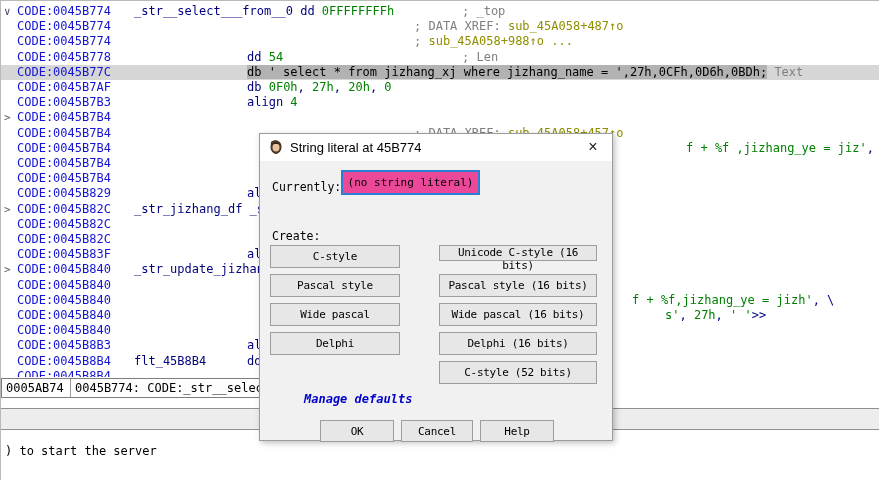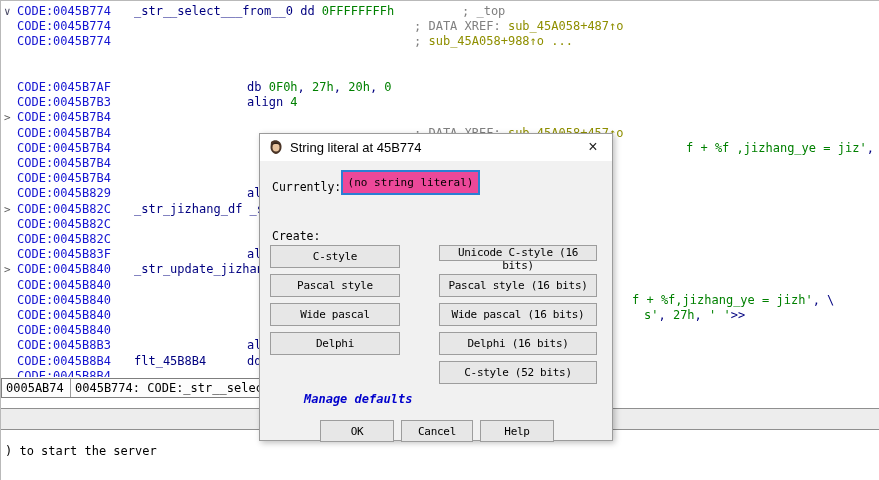--- a/index.html
+++ b/index.html
@@ -52,36 +52,38 @@
 </style>
 </head>
 <body>
 
 <div class="screen">
 
   <div class="code-view" id="asm">
       <div class="asm-row" style="top: 3px;"><span class="gut exp">∨</span><span class="addr">CODE:0045B774</span><span class="part" style="left: 115px;"><span class="c-name">_str__select___from__0 </span><span class="c-kw">dd </span><span class="c-num">0FFFFFFFFh</span></span><span class="part" style="left: 443px;"><span class="c-com">; _top</span></span></div>
       <div class="asm-row" style="top: 18.2px;"><span class="addr">CODE:0045B774</span><span class="part" style="left: 395px;"><span class="c-com">; DATA XREF: </span><span class="c-xref">sub_45A058+487↑o</span></span></div>
       <div class="asm-row" style="top: 33.4px;"><span class="addr">CODE:0045B774</span><span class="part" style="left: 395px;"><span class="c-com">; </span><span class="c-xref">sub_45A058+988↑o ...</span></span></div>
+      <div class="asm-row" style="top: 48.6px;"><span class="addr">CODE:0045B778</span><span class="part" style="left: 228px;"><span class="c-kw">dd </span><span class="c-num">54</span></span><span class="part" style="left: 443px;"><span class="c-com">; Len</span></span></div>
+      <div class="asm-row hl" style="top: 63.8px;"><span class="addr">CODE:0045B77C</span><span class="part" style="left: 228px;"><span class="c-sel">db ' select * from jizhang_xj where jizhang_name = ',27h,0CFh,0D6h,0BDh;</span><span class="c-com"> Text</span></span></div>
       <div class="asm-row" style="top: 79px;"><span class="addr">CODE:0045B7AF</span><span class="part" style="left: 228px;"><span class="c-kw">db </span><span class="c-num">0F0h</span><span class="c-kw">, </span><span class="c-num">27h</span><span class="c-kw">, </span><span class="c-num">20h</span><span class="c-kw">, </span><span class="c-num">0</span></span></div>
       <div class="asm-row" style="top: 94.2px;"><span class="addr">CODE:0045B7B3</span><span class="part" style="left: 228px;"><span class="c-kw">align </span><span class="c-num">4</span></span></div>
       <div class="asm-row" style="top: 109.4px;"><span class="gut col">&gt;</span><span class="addr">CODE:0045B7B4</span></div>
       <div class="asm-row" style="top: 124.6px;"><span class="addr">CODE:0045B7B4</span><span class="part" style="left: 395px;"><span class="c-com">; DATA XREF: </span><span class="c-xref">sub_45A058+457↑o</span></span></div>
       <div class="asm-row" style="top: 139.8px;"><span class="addr">CODE:0045B7B4</span><span class="part" style="left: 634px; padding-left: 33px;"><span class="c-str">f + %f ,jizhang_ye = jiz'</span><span class="c-kw">, \</span></span></div>
       <div class="asm-row" style="top: 155px;"><span class="addr">CODE:0045B7B4</span></div>
       <div class="asm-row" style="top: 170.2px;"><span class="addr">CODE:0045B7B4</span></div>
       <div class="asm-row" style="top: 185.4px;"><span class="addr">CODE:0045B829</span><span class="part" style="left: 228px;"><span class="c-kw">align </span><span class="c-num">4</span></span></div>
       <div class="asm-row" style="top: 200.6px;"><span class="gut col">&gt;</span><span class="addr">CODE:0045B82C</span><span class="part" style="left: 115px;"><span class="c-name">_str_jizhang_df </span><span class="c-kw">_strings &lt;</span></span></div>
       <div class="asm-row" style="top: 215.8px;"><span class="addr">CODE:0045B82C</span></div>
       <div class="asm-row" style="top: 231px;"><span class="addr">CODE:0045B82C</span></div>
       <div class="asm-row" style="top: 246.2px;"><span class="addr">CODE:0045B83F</span><span class="part" style="left: 228px;"><span class="c-kw">align </span><span class="c-num">4</span></span></div>
       <div class="asm-row" style="top: 261.4px;"><span class="gut col">&gt;</span><span class="addr">CODE:0045B840</span><span class="part" style="left: 115px;"><span class="c-name">_str_update_jizhang_</span></span></div>
       <div class="asm-row" style="top: 276.6px;"><span class="addr">CODE:0045B840</span></div>
       <div class="asm-row" style="top: 291.8px;"><span class="addr">CODE:0045B840</span><span class="part" style="left: 613px;"><span class="c-str">f + %f,jizhang_ye = jizh'</span><span class="c-kw">, \</span></span></div>
-      <div class="asm-row" style="top: 307px;"><span class="addr">CODE:0045B840</span><span class="part" style="left: 625px;"><span class="c-str">s'</span><span class="c-kw">, </span><span class="c-num">27h</span><span class="c-kw">, </span><span class="c-str">' '</span><span class="c-kw">&gt;&gt;</span></span></div>
+      <div class="asm-row" style="top: 307px;"><span class="addr">CODE:0045B840</span><span class="part" style="left: 646px;"><span class="c-str">s'</span><span class="c-kw">, </span><span class="c-num">27h</span><span class="c-kw">, </span><span class="c-str">' '</span><span class="c-kw">&gt;&gt;</span></span></div>
       <div class="asm-row" style="top: 322.2px;"><span class="addr">CODE:0045B840</span></div>
       <div class="asm-row" style="top: 337.4px;"><span class="addr">CODE:0045B8B3</span><span class="part" style="left: 228px;"><span class="c-kw">align </span><span class="c-num">4</span></span></div>
       <div class="asm-row" style="top: 352.6px;"><span class="addr">CODE:0045B8B4</span><span class="part" style="left: 115px;"><span class="c-name">flt_45B8B4</span></span><span class="part" style="left: 228px;"><span class="c-kw">dd </span><span class="c-num">0</span></span></div>
       <div class="asm-row" style="top: 367.8px;"><span class="addr">CODE:0045B8B4</span></div>
     </div>
 
   <div class="status-strip">
     <span class="status-cell1">0005AB74</span>
     <span class="status-sep"></span>
     <span class="status-cell2">0045B774: CODE:_str__select_</span>

